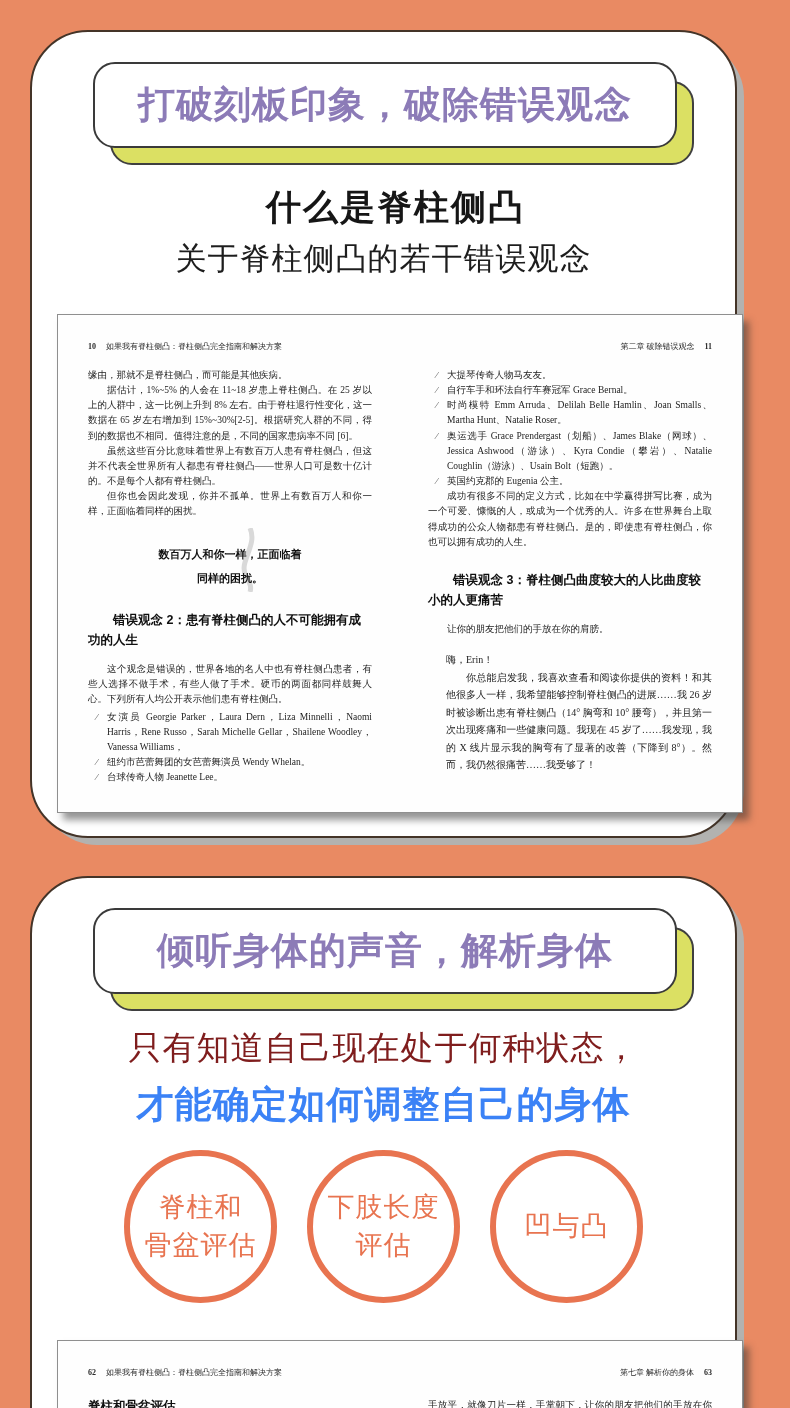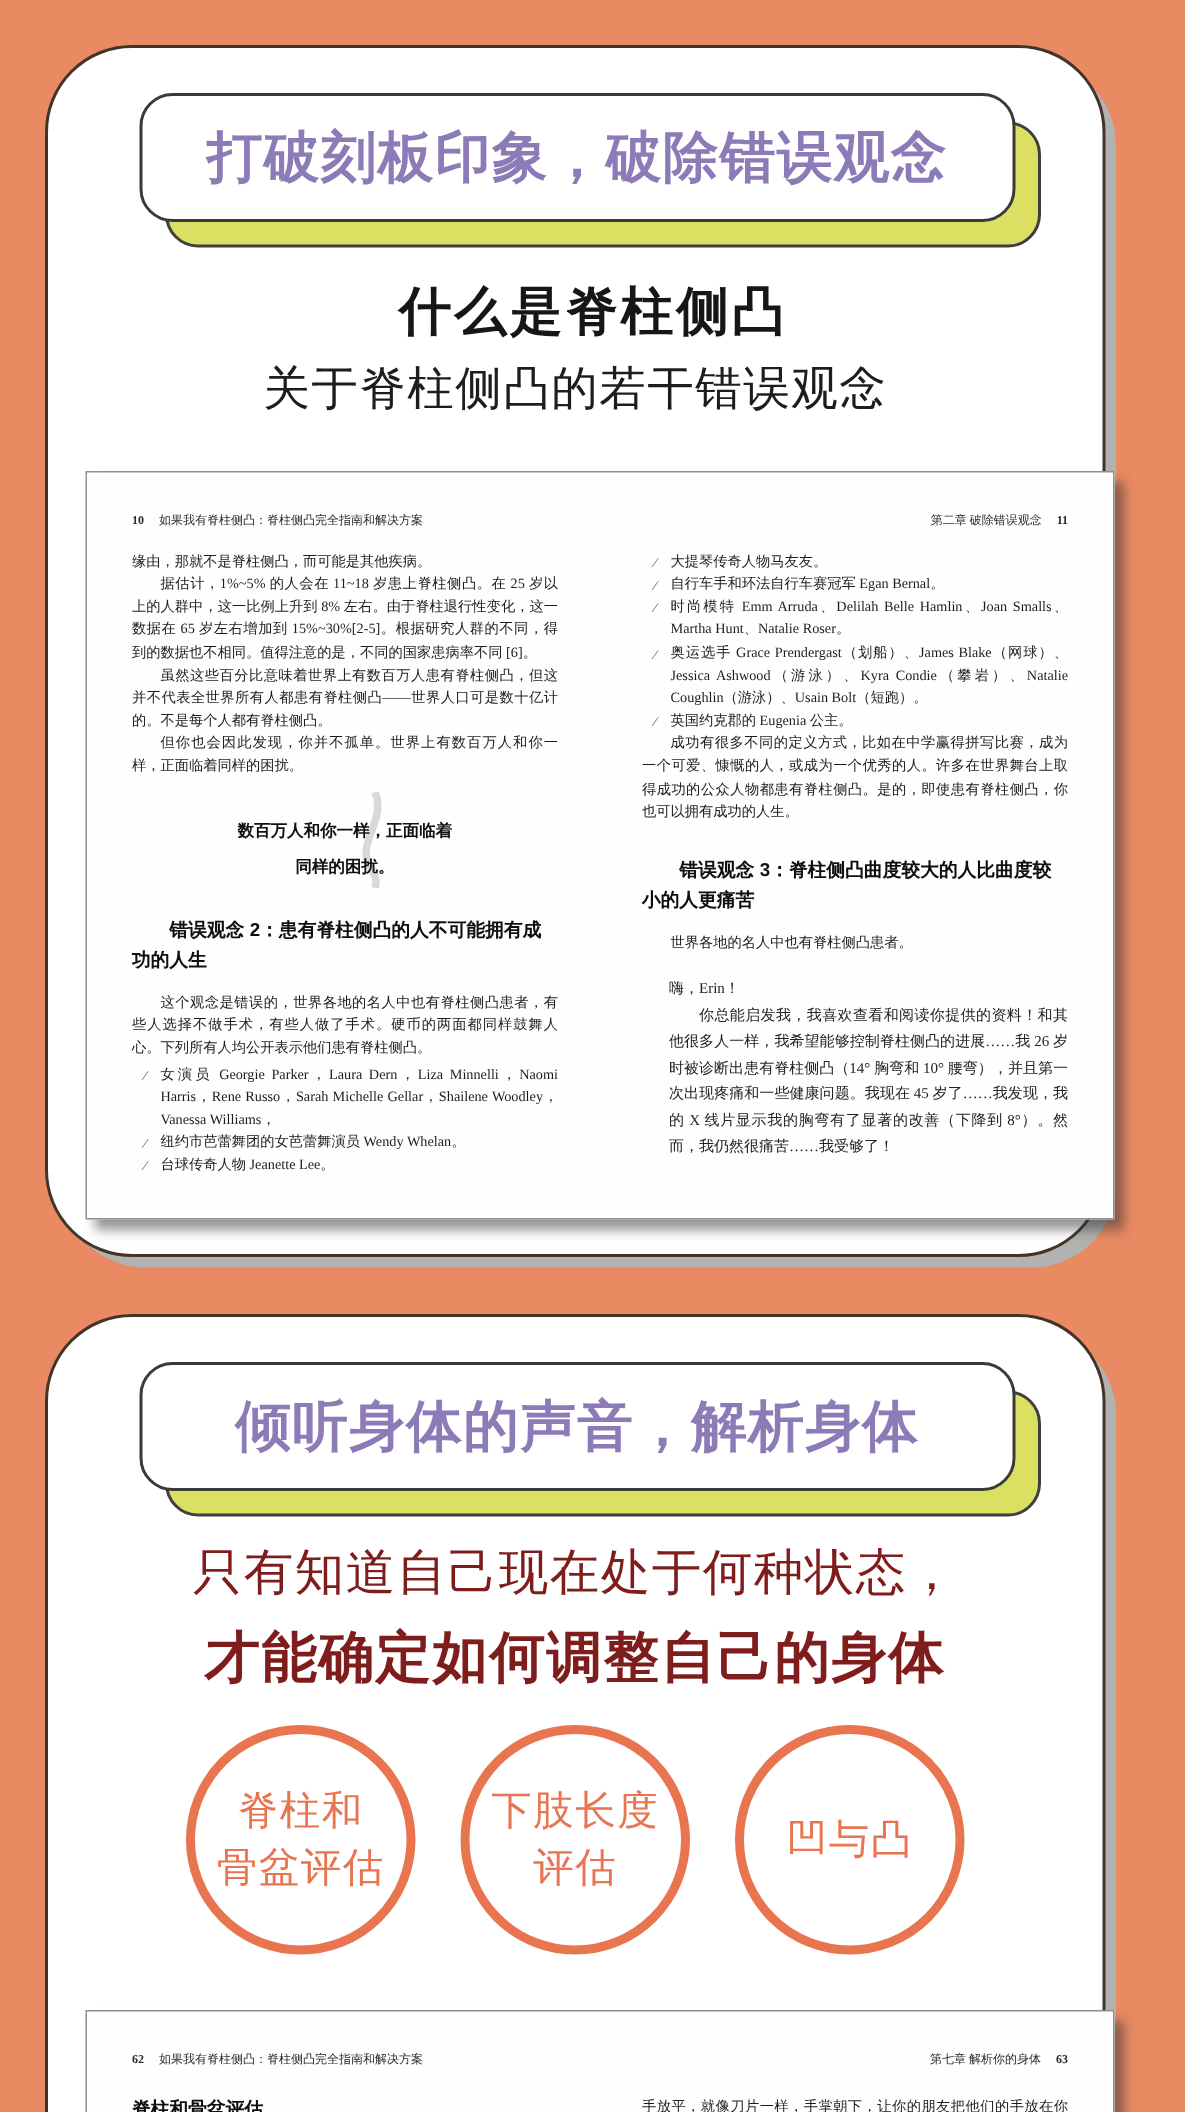--- a/index.html
+++ b/index.html
@@ -35,21 +35,21 @@
   .sec-sub{
     position:absolute;left:0;width:100%;text-align:center;
     color:#1d1d1d;font-weight:normal;font-size:31px;letter-spacing:1px;
   }
   .line-regular{
     position:absolute;left:0;width:100%;text-align:center;
     color:#7f1d1d;font-size:33px;font-weight:normal;letter-spacing:1px;white-space:nowrap;
   }
   .line-bold{
     position:absolute;left:0;width:100%;text-align:center;
-    color:#7f1d1d;font-size:37px;font-weight:bold;letter-spacing:1px;white-space:nowrap;
+    color:#3b82f6;font-size:37px;font-weight:bold;letter-spacing:1px;white-space:nowrap;
   }
   .spread{
     position:absolute;left:25px;width:684px;background:#fefefe;
     border:1px solid #8f8f8f;
     box-shadow:6px 7px 7px rgba(45,45,45,.5);
     display:flex;
   }
   #spread1{top:282px;height:497px;}
   #spread2{top:462px;height:200px;}
   .bookpage{
@@ -143,28 +143,28 @@
       </ul>
     </div>
 
     <div class="bookpage right">
       <div class="page-head right">
         <span>第二章  破除错误观念</span>
         <span class="pnum">11</span>
       </div>
       <ul class="bullets">
         <li>大提琴传奇人物马友友。</li>
-        <li>自行车手和环法自行车赛冠军 Egan Bernal。</li>
+        <li>自行车手和环法自行车赛冠军 Grace Bernal。</li>
         <li>时尚模特 Emm Arruda、Delilah Belle Hamlin、Joan Smalls、Martha Hunt、Natalie Roser。</li>
         <li>奥运选手 Grace Prendergast（划船）、James Blake（网球）、Jessica Ashwood（游泳）、Kyra Condie（攀岩）、Natalie Coughlin（游泳）、Usain Bolt（短跑）。</li>
         <li>英国约克郡的 Eugenia 公主。</li>
       </ul>
       <p class="ind">成功有很多不同的定义方式，比如在中学赢得拼写比赛，成为一个可爱、慷慨的人，或成为一个优秀的人。许多在世界舞台上取得成功的公众人物都患有脊柱侧凸。是的，即使患有脊柱侧凸，你也可以拥有成功的人生。</p>
       <div class="book-h3">错误观念 3：脊柱侧凸曲度较大的人比曲度较小的人更痛苦</div>
-      <p class="ind">世界各地的名人中也有脊柱侧凸患者。</p>
+      <p class="ind">让你的朋友把他们的手放在你的肩膀。</p>
       <div class="letter">
         <div>嗨，Erin！</div>
         <div class="l-ind">你总能启发我，我喜欢查看和阅读你提供的资料！和其他很多人一样，我希望能够控制脊柱侧凸的进展……我 26 岁时被诊断出患有脊柱侧凸（14° 胸弯和 10° 腰弯），并且第一次出现疼痛和一些健康问题。我现在 45 岁了……我发现，我的 X 线片显示我的胸弯有了显著的改善（下降到 8°）。然而，我仍然很痛苦……我受够了！</div>
       </div>
     </div>
   </div>
 </div>
 
 <div class="card" id="card2">
 

